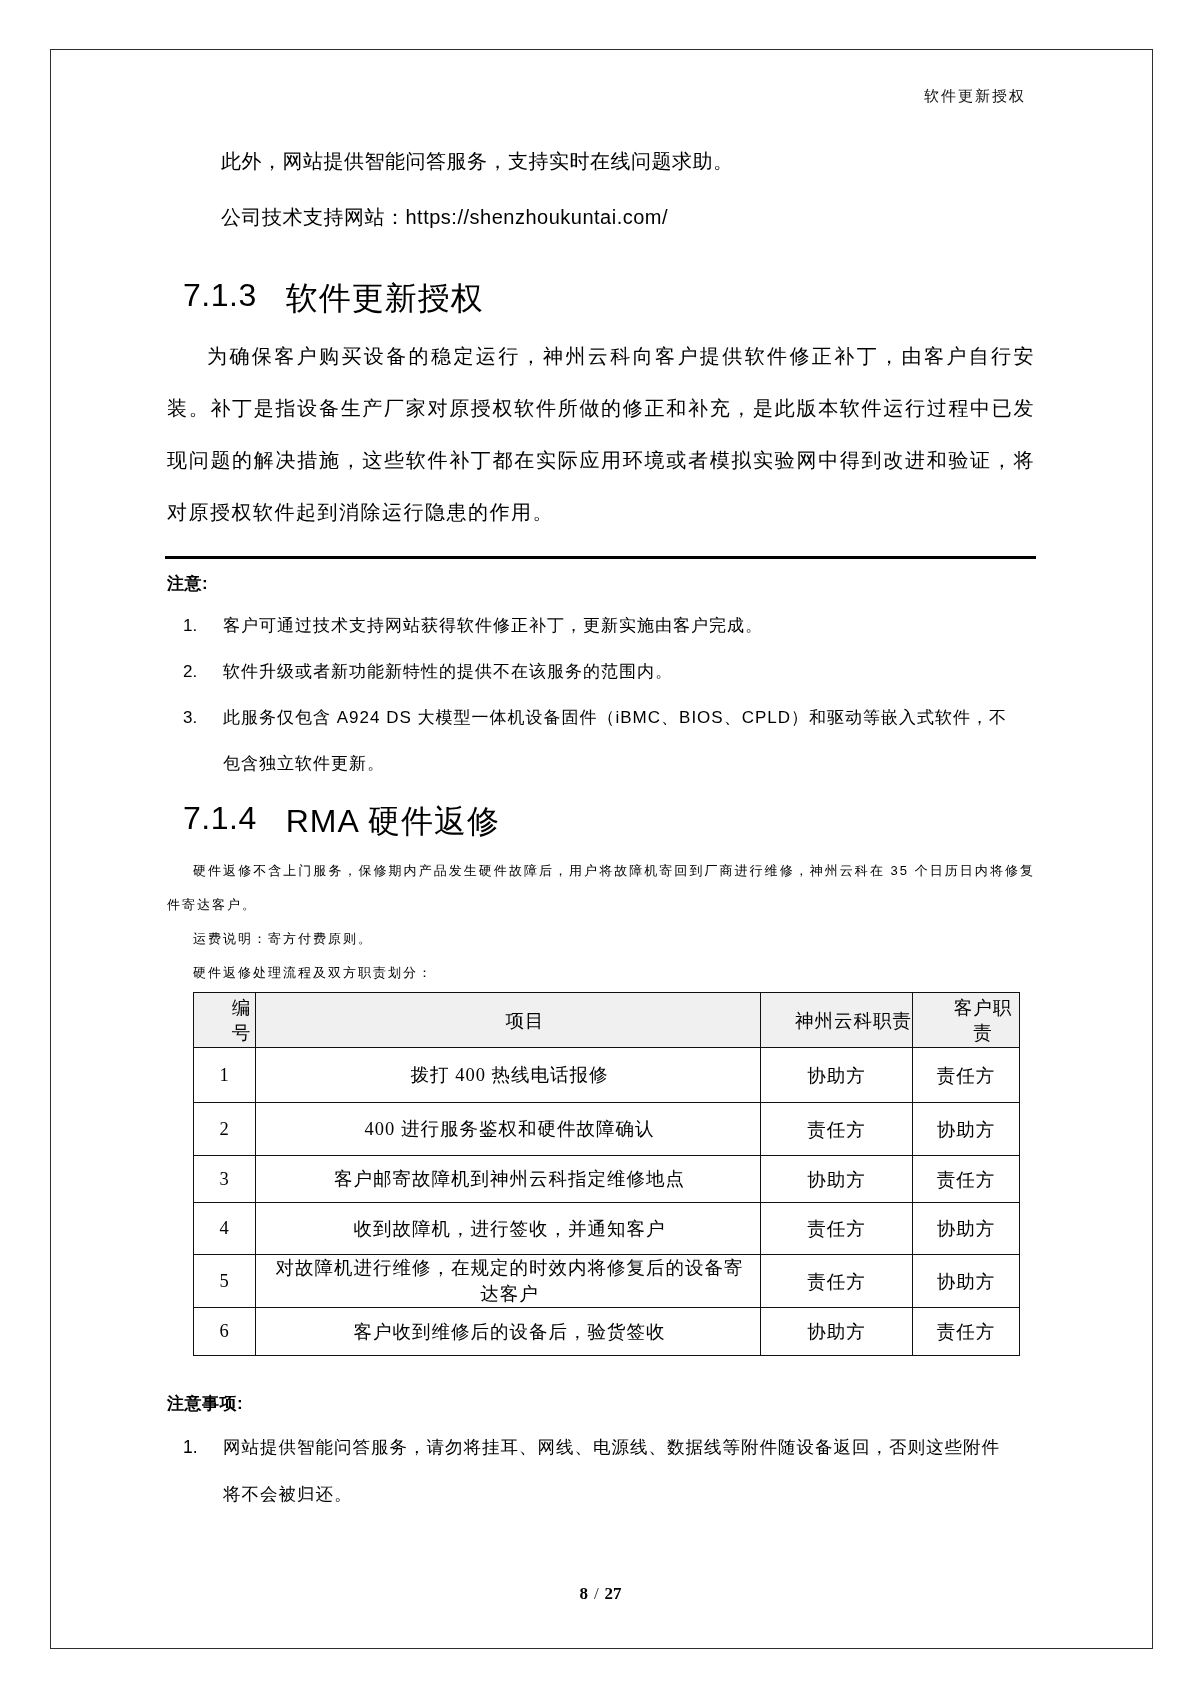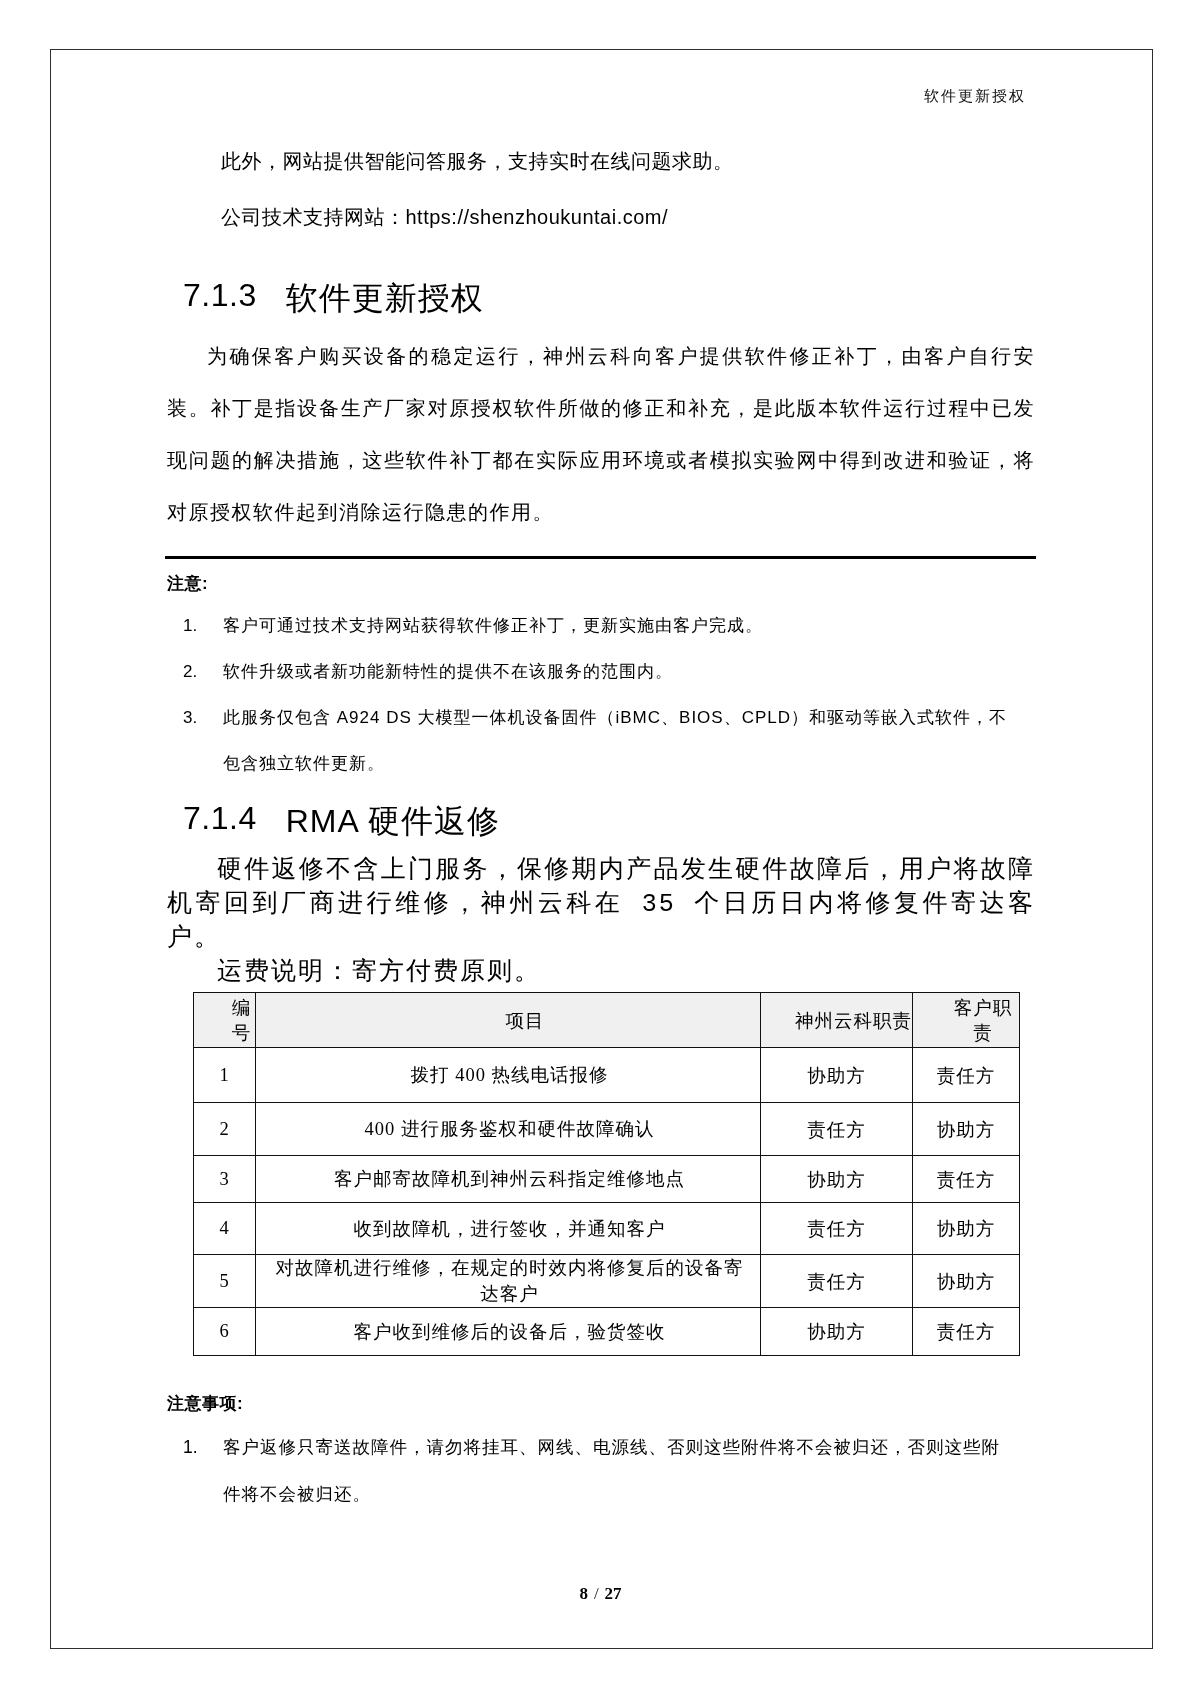--- a/index.html
+++ b/index.html
@@ -26,21 +26,21 @@
 
   .rule { position:absolute; left:165px; top:556px; width:871px; height:3px; background:#000; }
 
   .note-label { position:absolute; left:167px; top:572px; font-size:17px; font-weight:bold; letter-spacing:0.5px; }
   .note-list { position:absolute; left:183px; top:603px; width:832px; font-size:17px; }
   .note-item { display:flex; line-height:46px; }
   .note-item .no { width:40px; flex:none; }
   .note-item .txt { flex:1; letter-spacing:1px; }
 
   .body-714 { position:absolute; left:167px; top:854px; width:868px;
-    font-family:Liberation Mono, monospace; font-size:25px; line-height:34px; letter-spacing:2px; }
+    font-family:Liberation Sans, sans-serif; font-size:13px; line-height:34px; letter-spacing:2px; }
   .body-714 p { text-indent:2em; }
   .body-714 .justified { text-align:justify; }
 
   .rma-table { position:absolute; left:193px; top:992px; border-collapse:collapse;
     font-family:"Liberation Serif", serif; font-size:18.5px; }
   .rma-table th, .rma-table td { border:1.6px solid #111; text-align:center; font-weight:normal;
     vertical-align:middle; letter-spacing:1px; }
   .rma-table th { background:#f0f0f0; height:55px;padding-left:34px; }
   .col-no   { width:62px; }
   .col-item { width:505px; }
@@ -159,20 +159,20 @@
         <td>协助方</td>
         <td>责任方</td>
       </tr>
     </tbody>
   </table>
 
   <div class="notice-label">注意事项:</div>
   <div class="notice-list">
     <div class="notice-item">
       <span class="no">1.</span>
-      <span class="txt">客户返修只寄送故障件，请勿将挂耳、网线、电源线、否则这些附件将不会被归还，否则这些附件将不会被归还。</span>
+      <span class="txt">网站提供智能问答服务，请勿将挂耳、网线、电源线、数据线等附件随设备返回，否则这些附件将不会被归还。</span>
     </div>
   </div>
 
   <div class="doc-footer">
     <span class="num">8</span><span class="sep">/</span><span class="num">27</span>
   </div>
 </div>
 
 </body></html>

